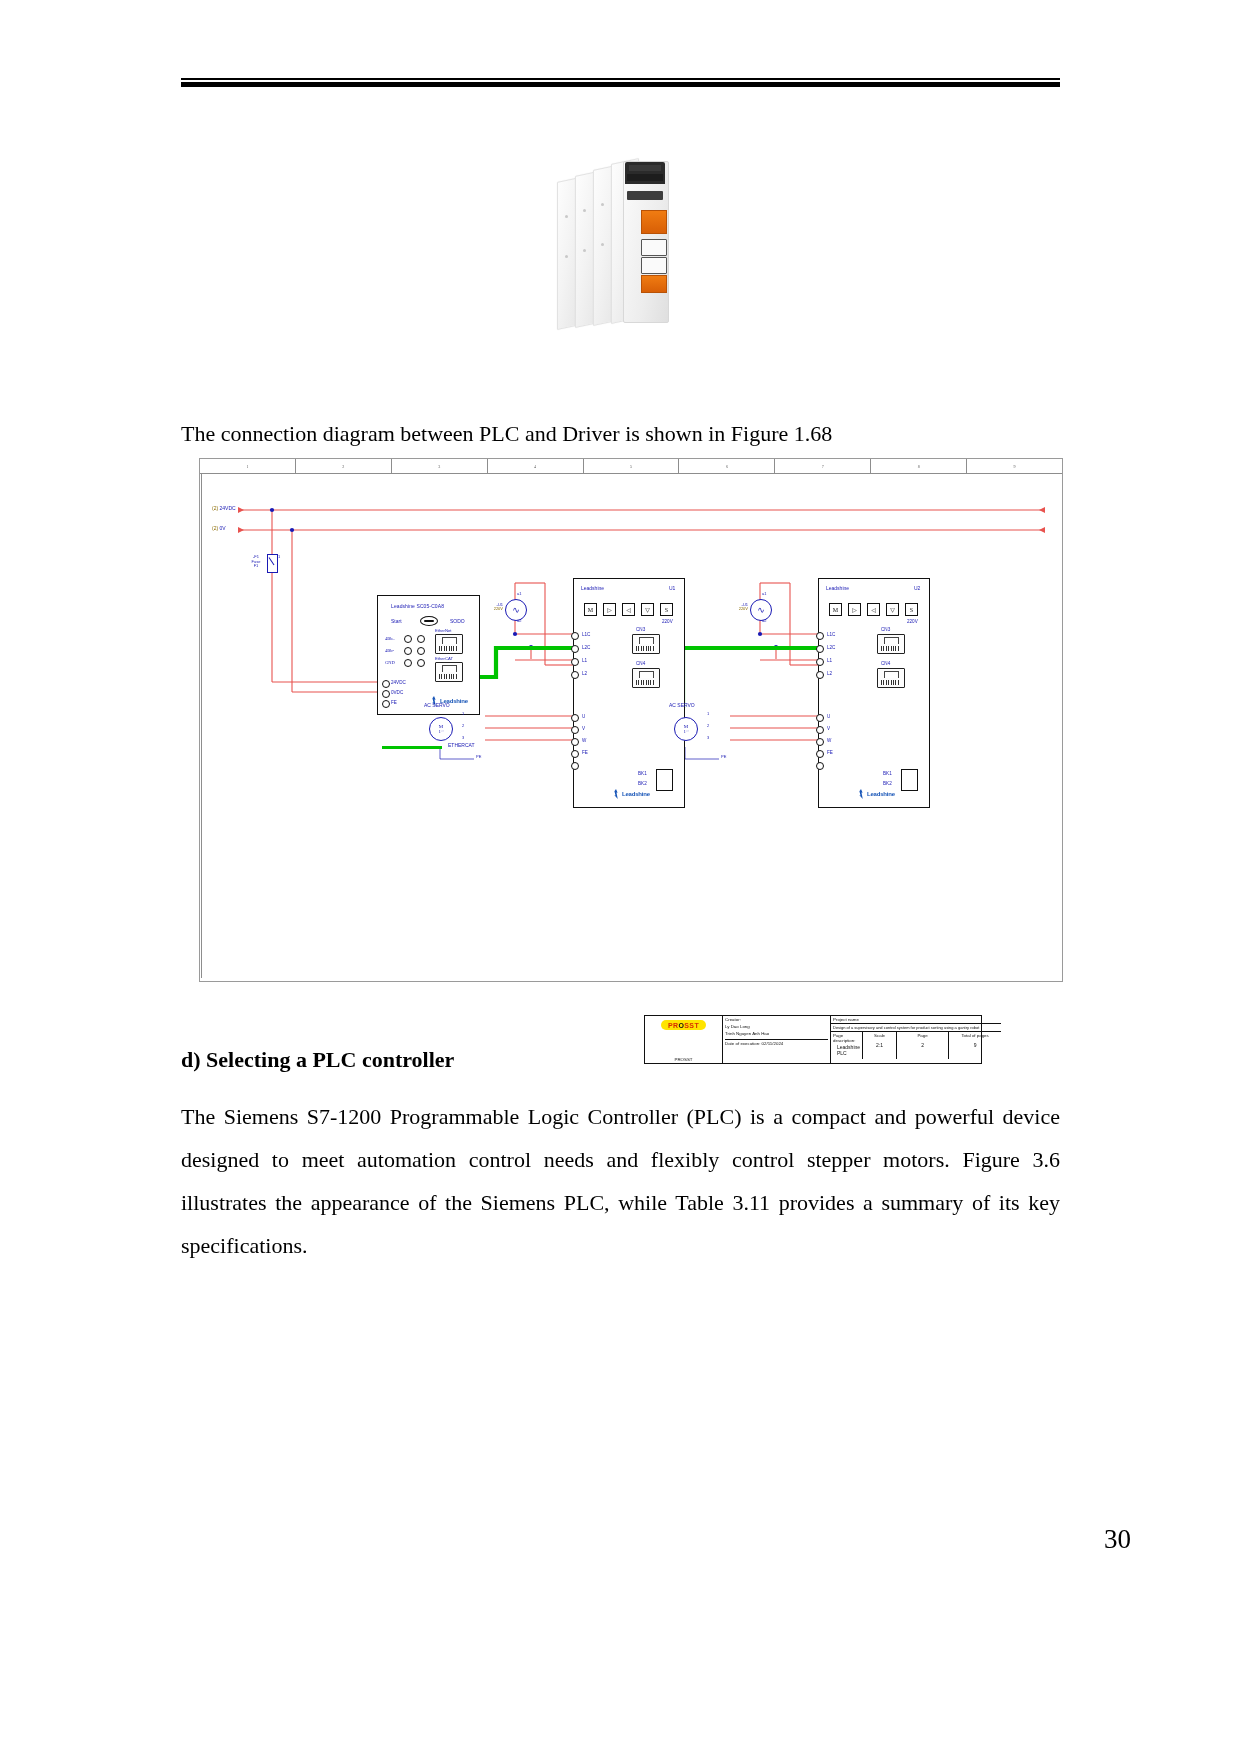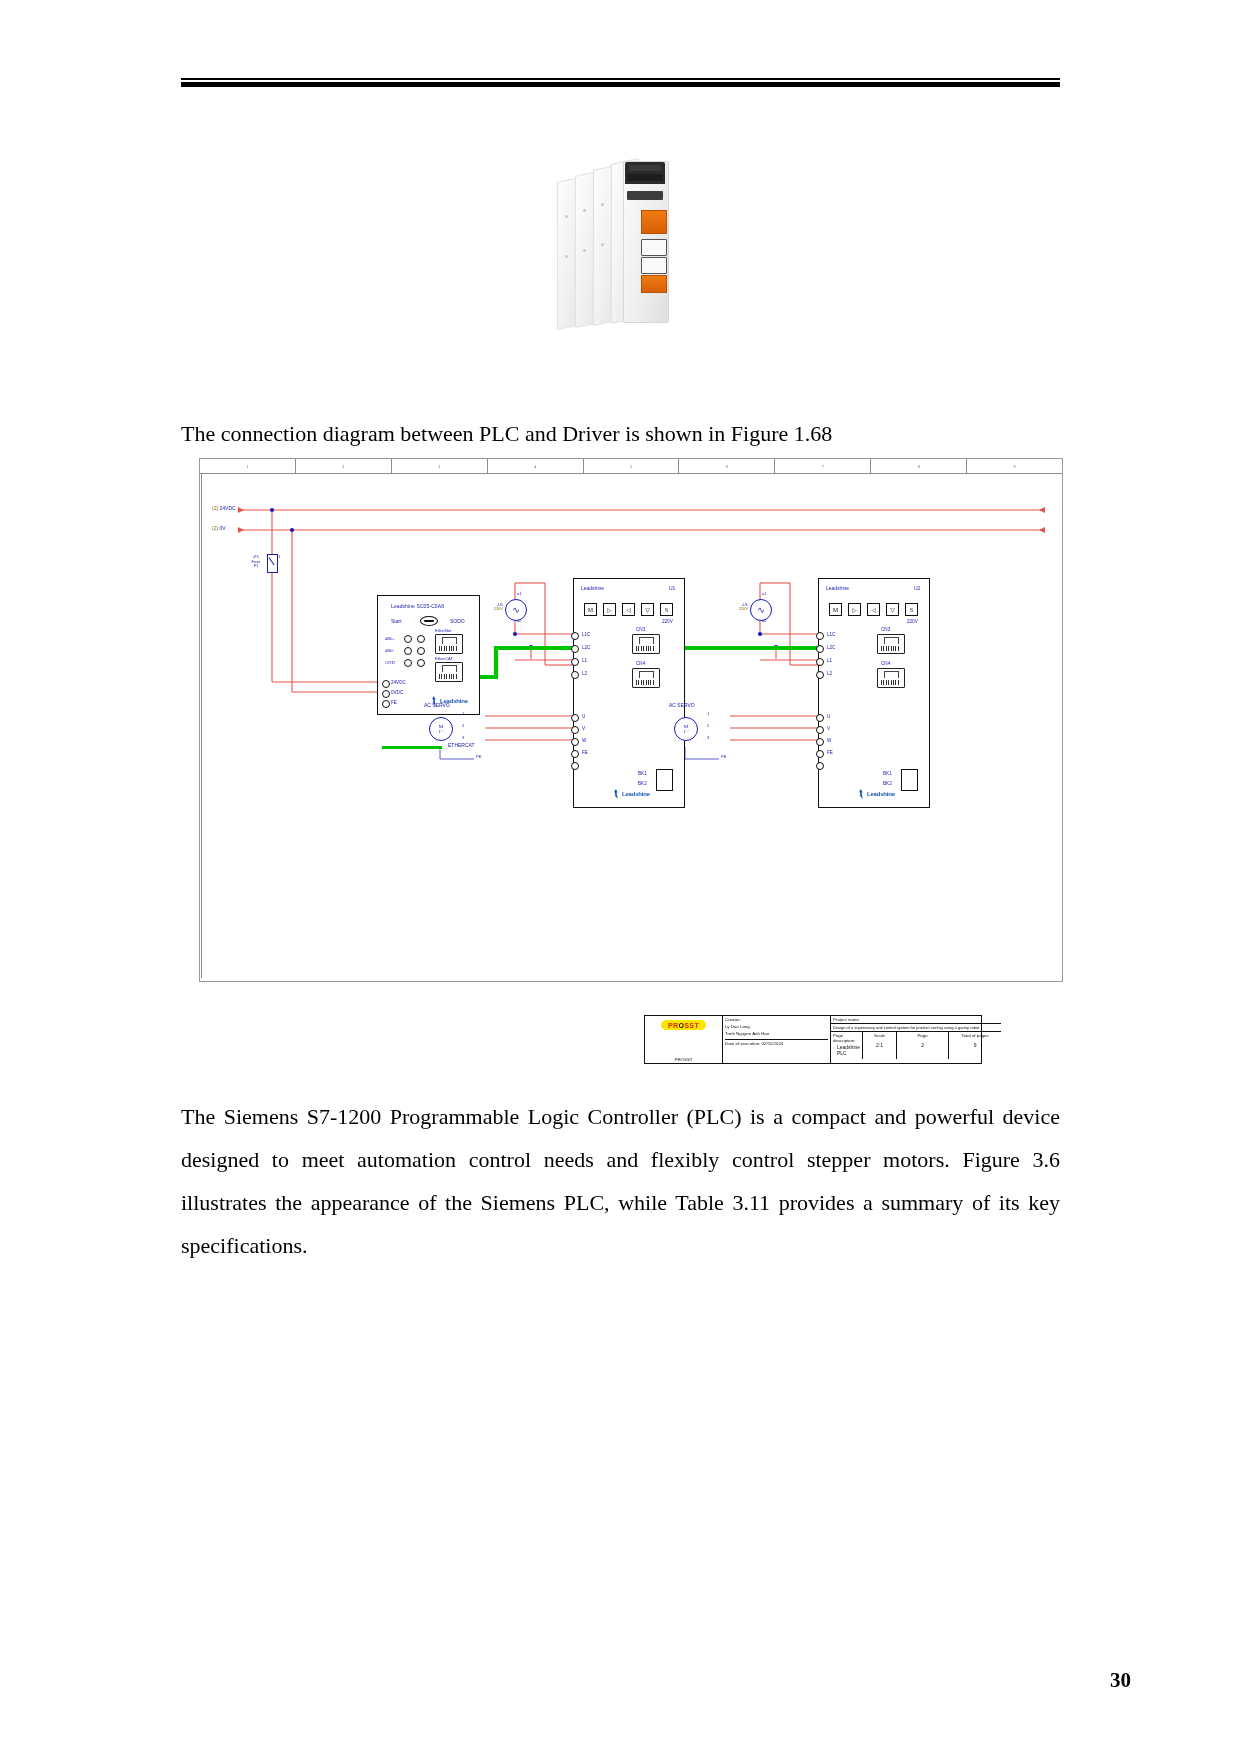--- a/index.html
+++ b/index.html
@@ -48,21 +48,21 @@
   }
   .para{
     position:absolute;left:181px;width:879px;
     font-size:22px;line-height:43px;text-align:justify;
     font-family:"Liberation Serif", serif;
   }
   .heading{
     position:absolute;left:181px;width:879px;font-weight:bold;font-size:22px;
     font-family:"Liberation Serif", serif;
   }
-  .pagenum{position:absolute;right:110px;top:1668px;font-size:21px;font-weight:bold;}
+  .pagenum{position:absolute;right:110px;top:1524px;font-size:27px;}
 
   
   .diagram{
     position:absolute;left:199px;top:458px;width:862px;height:522px;
     background:#fff;border:1px solid #9a9a9a;
   }
   .dg-ruler{
     position:absolute;left:0;top:0;width:862px;height:14px;
     border-bottom:1px solid #8d8d8d;display:flex;
   }
@@ -472,17 +472,18 @@
             <div>Total of pages</div>
             <div class="tb-gv">9</div>
           </div>
         </div>
       </div>
     </div>
 
   </div>
 
 
+  <div class="heading" style="top:1047px;">d)  Selecting a PLC controller</div>
   <div class="para" style="top:1095px;">The Siemens S7-1200 Programmable Logic Controller (PLC) is a compact and powerful device designed to meet automation control needs and flexibly control stepper motors. Figure 3.6 illustrates the appearance of the Siemens PLC, while Table 3.11 provides a summary of its key specifications.</div>
 
   <div class="pagenum">30</div>
 
 </div>
 
 </body></html>

